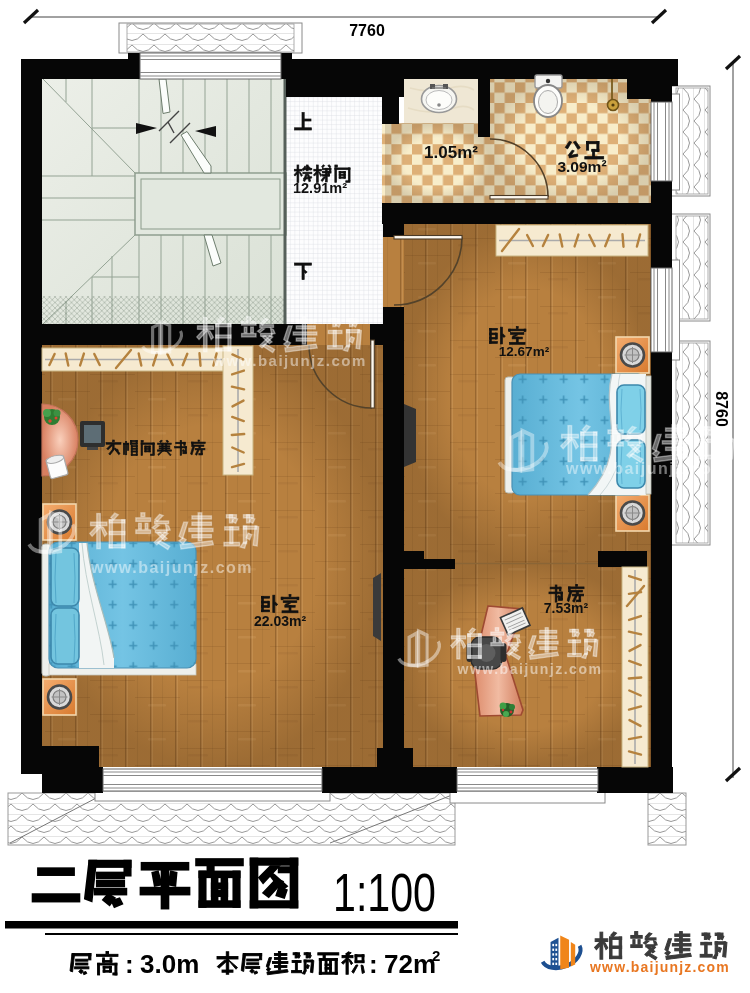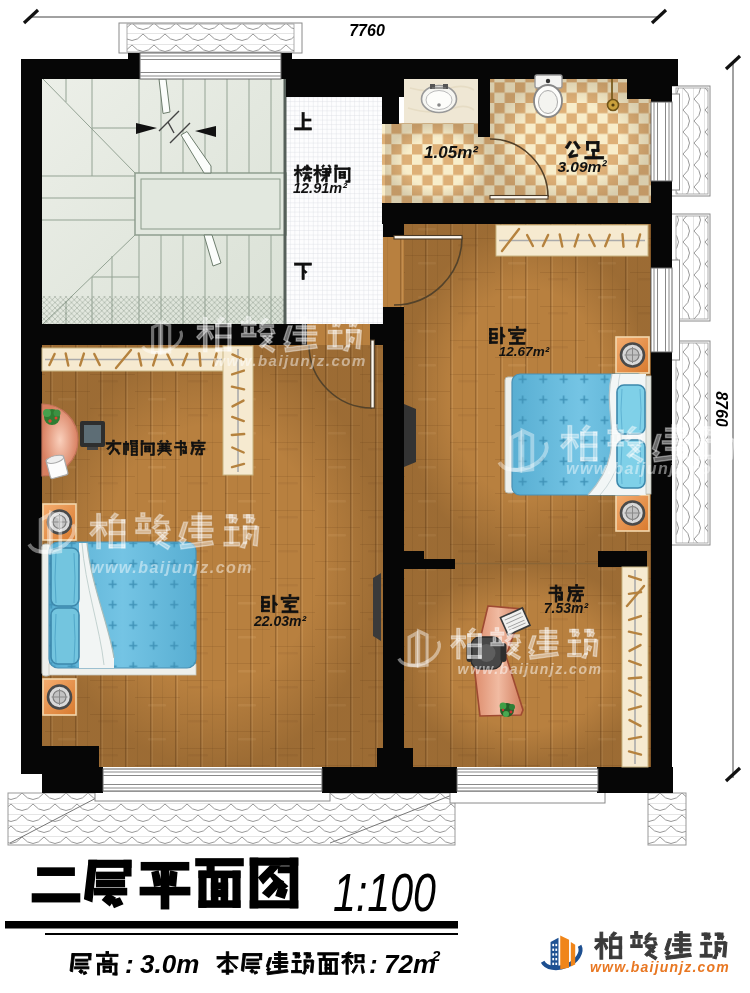--- a/index.html
+++ b/index.html
@@ -1,15 +1,15 @@
 <!DOCTYPE html>
 <html><head><meta charset="utf-8">
 <style>
 html,body{margin:0;padding:0;background:#fff;}
-.page{position:relative;width:750px;height:991px;overflow:hidden;font-family:"Liberation Sans",sans-serif;font-style:italic;}
+.page{position:relative;width:750px;height:991px;overflow:hidden;font-family:"Liberation Sans",sans-serif;}
 </style></head>
 <body>
 <div class="page">
 <svg width="750" height="993" viewBox="0 0 750 993">
 <defs>
         <symbol id="er2" viewBox="0 0 100 100">
           <rect x="18" y="24" width="64" height="10"></rect>
           <rect x="8" y="72" width="84" height="11"></rect>
         </symbol>
         <symbol id="shang" viewBox="0 0 100 100">

